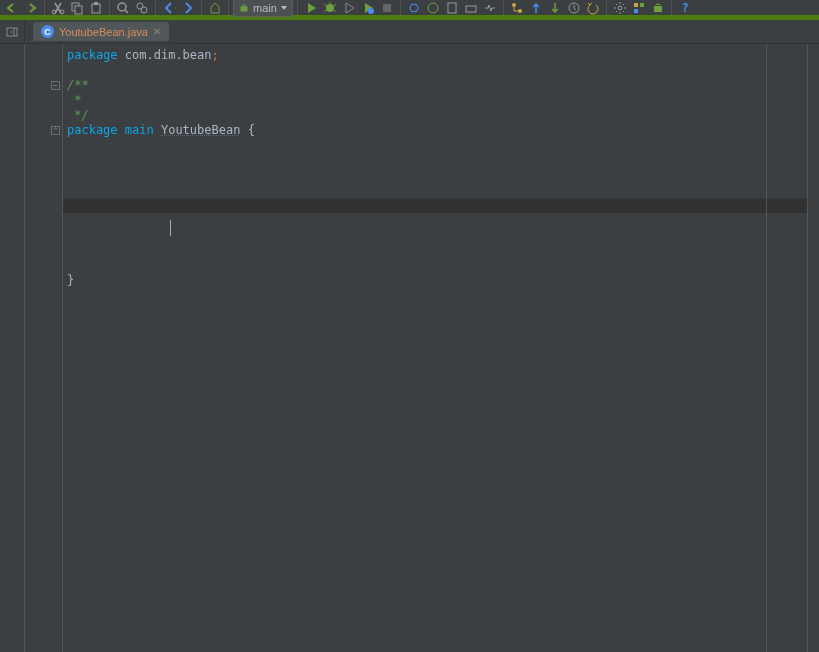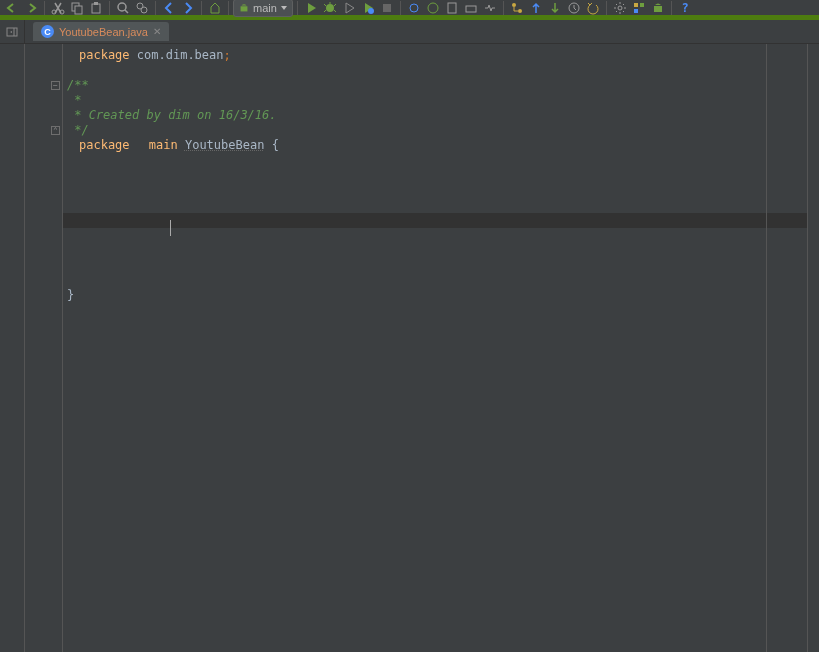--- a/index.html
+++ b/index.html
@@ -159,21 +159,21 @@
     .line {
       padding-left: 4px;
       height: 15px;
       white-space: pre;
     }
     
     .line.current {
       background: #323232;
     }
     
-    .kw { color: #fdba74; margin-left: 12px; }
+    .kw { color: #0ea5e9; }
     .pkg { color: #a9b7c6; margin-top: 36px; }
     .semi { color: #cc7832; }
     .comment-star { color: #629755; font-style: italic; }
     .classname { color: #a9b7c6; text-decoration: underline; text-decoration-style: dotted; text-decoration-color: #666; }
     .brace { color: #a9b7c6; }
     
     .right-margin-line {
       position: absolute;
       top: 0;
       bottom: 0;
@@ -413,21 +413,20 @@
   <div class="gutter">
     <div class="fold-marker" style="top:37px">−</div>
     <div class="fold-marker" style="top:82px">⌃</div>
   </div>
   <div class="code">
     <div class="right-margin-line"></div>
     <div class="line"><span class="kw">package</span><span class="pkg"> com.dim.bean</span><span class="semi">;</span></div>
     <div class="line"></div>
     <div class="line"><span class="comment-star">/**</span></div>
     <div class="line"><span class="comment-star"> *</span></div>
-    <div class="line"><span class="comment-star"> * Created by dim on 16/3/16.</span></div>
     <div class="line"><span class="comment-star"> */</span></div>
     <div class="line"><span class="kw">package</span><span class="kw"> main </span><span class="classname">YoutubeBean</span><span class="brace"> {</span></div>
     <div class="line"></div>
     <div class="line"></div>
     <div class="line"></div>
     <div class="line"></div>
     <div class="line current"></div>
     <div class="line"></div>
     <div class="line"></div>
     <div class="line"></div>

